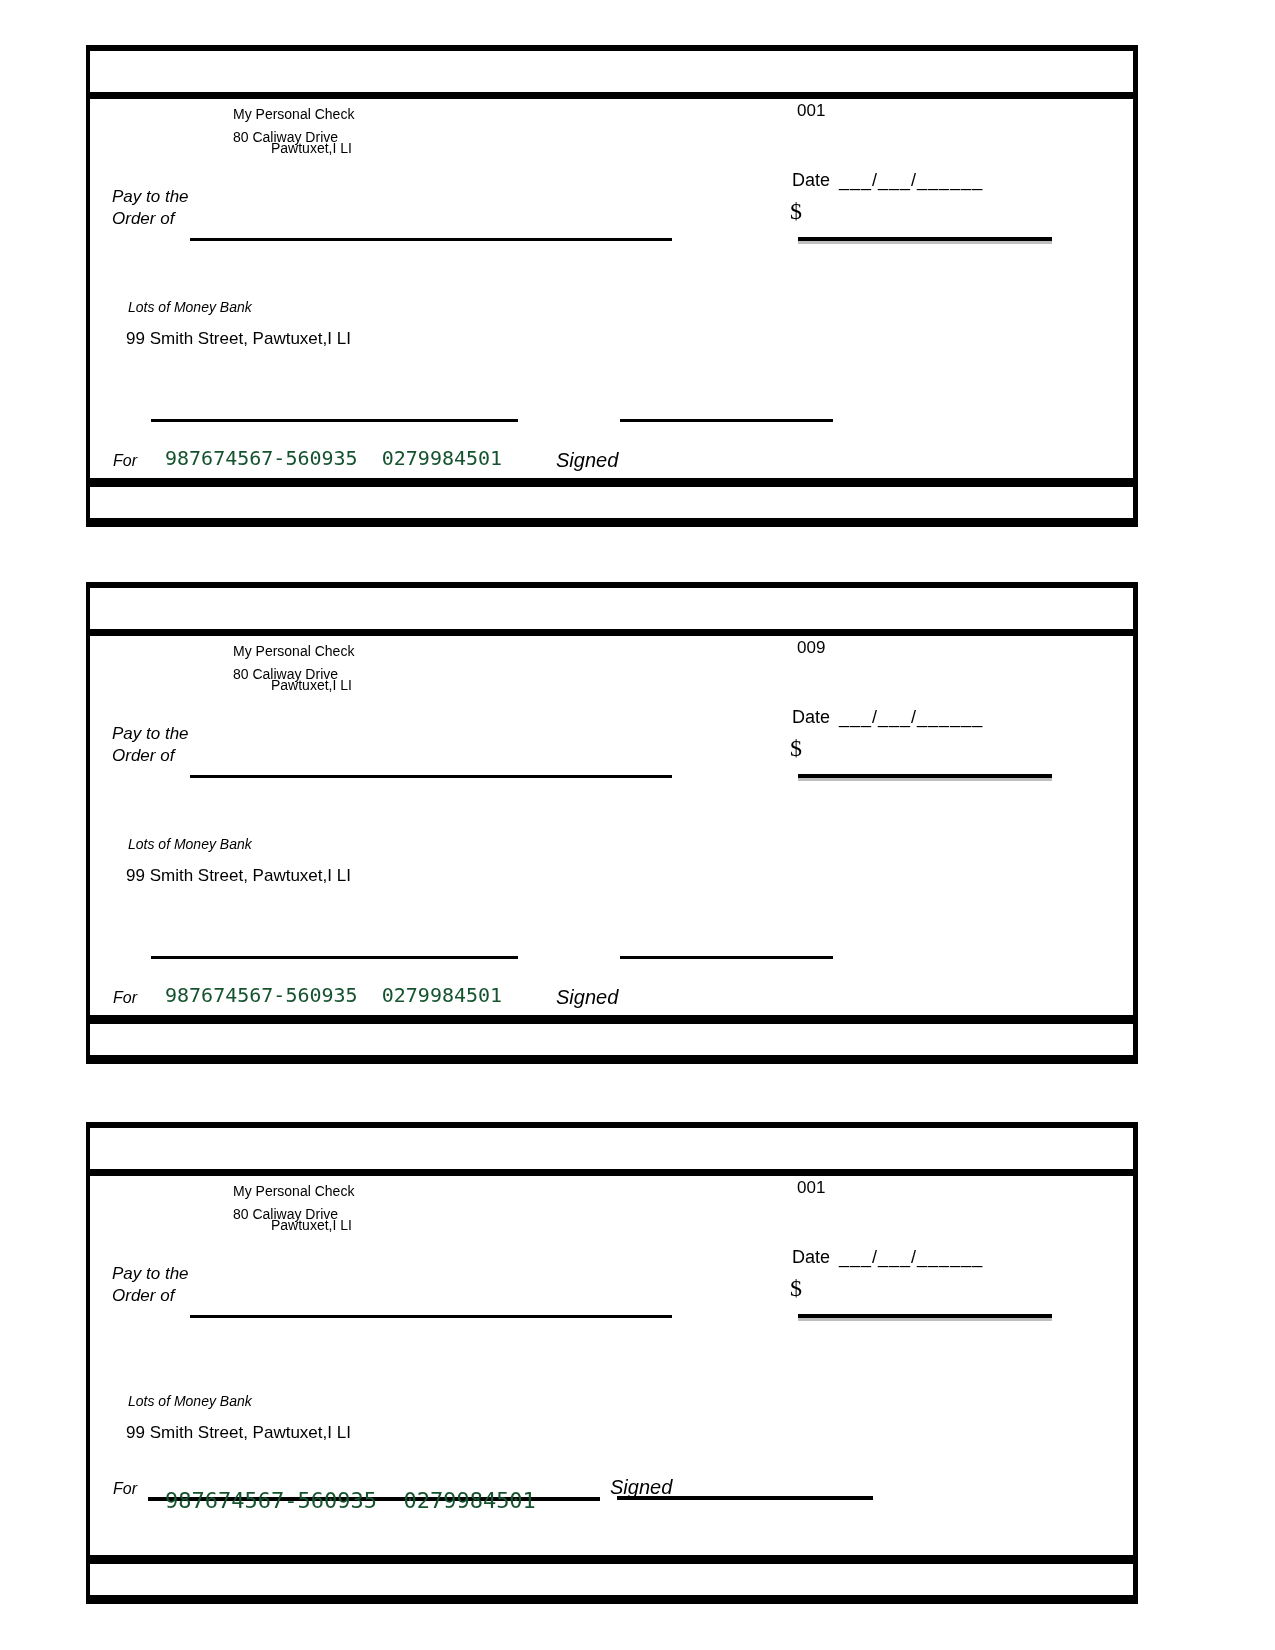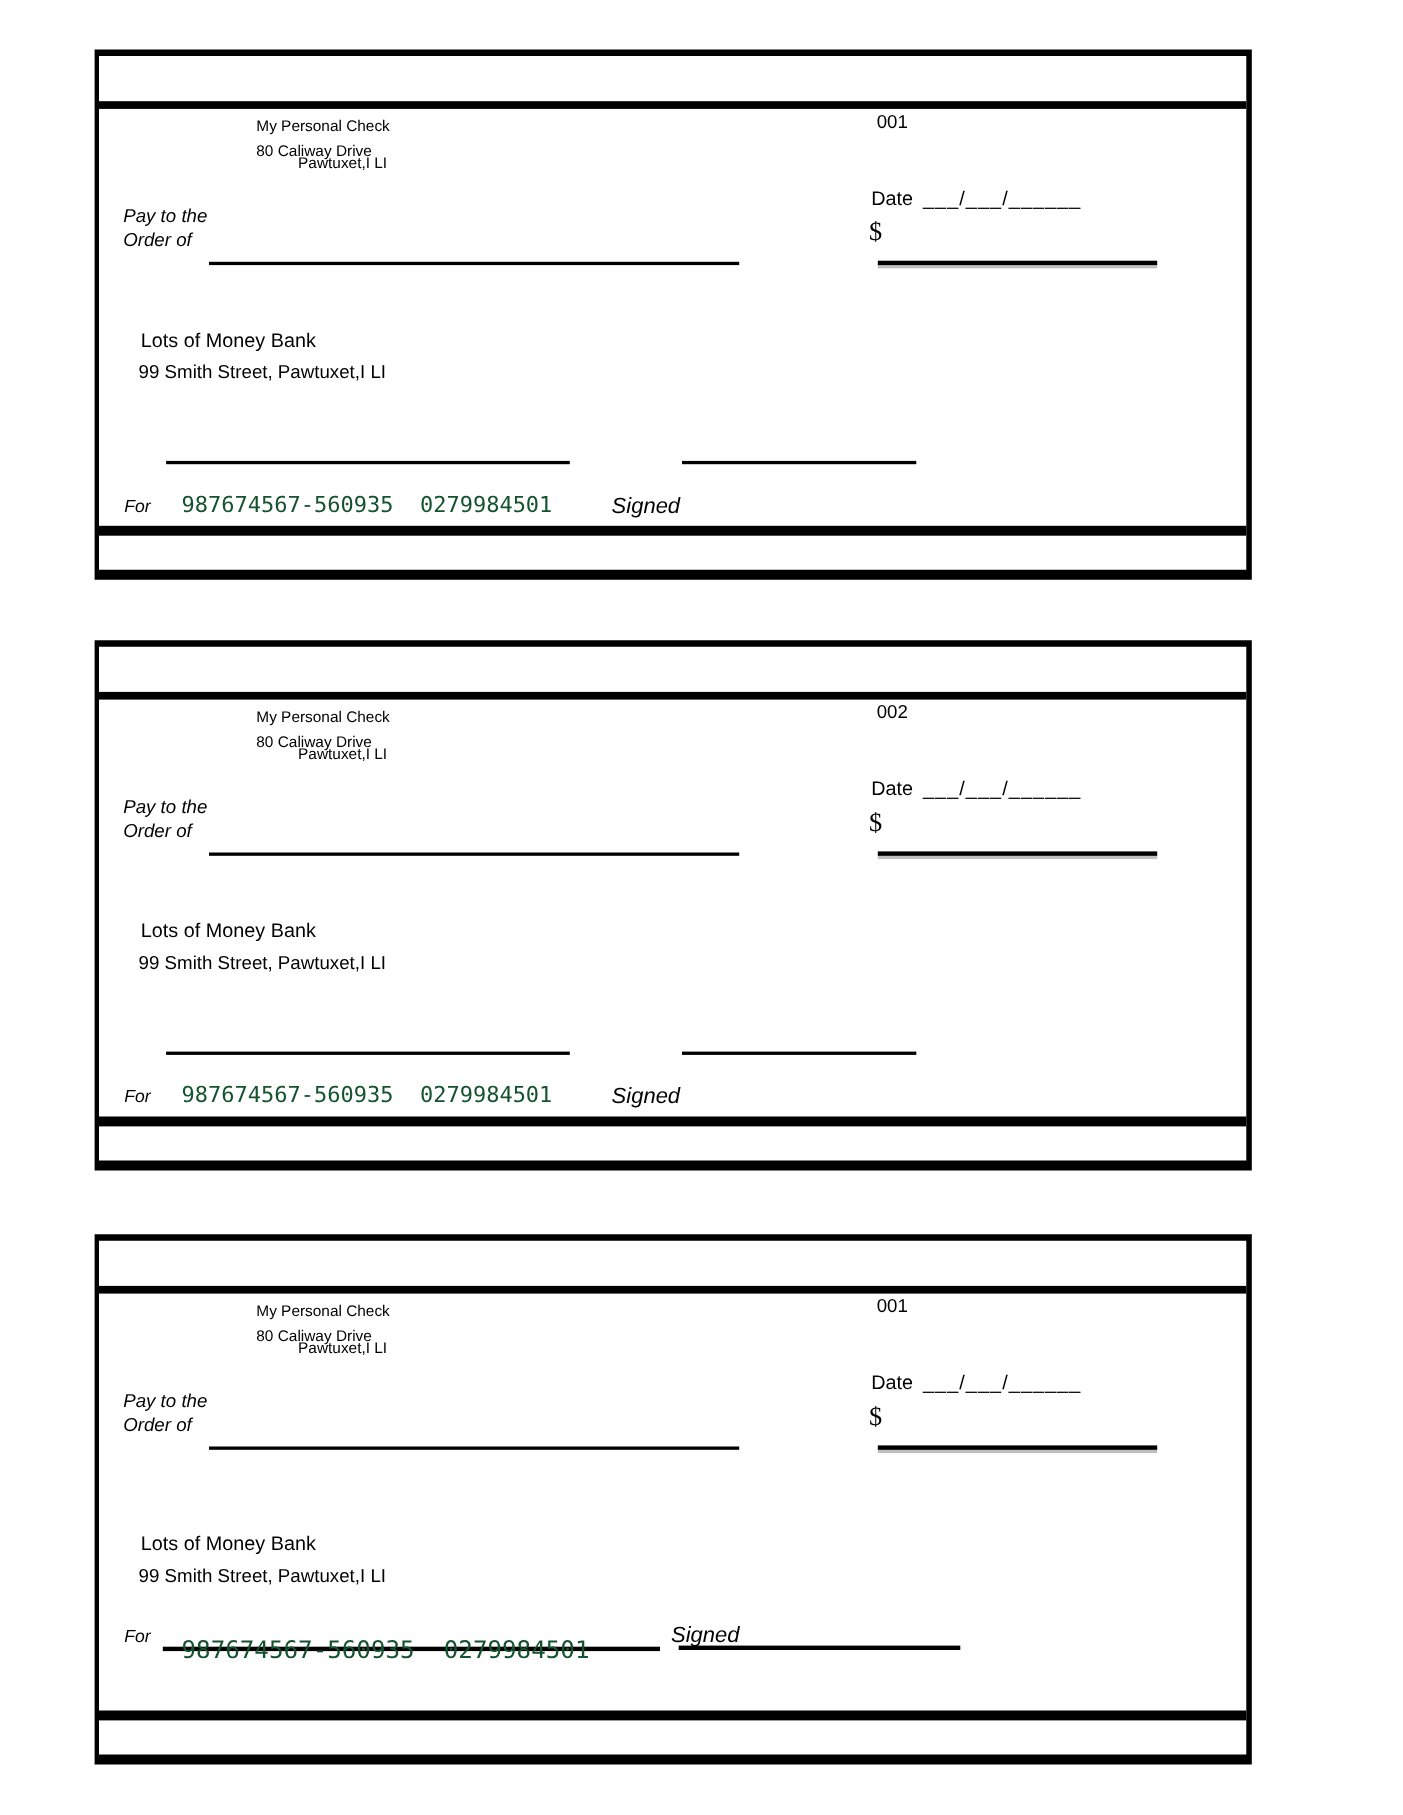--- a/index.html
+++ b/index.html
@@ -44,21 +44,21 @@
   .payto2 { left: 22px; top: 158px; font-size: 17px; font-style: italic; }
 
   .line { position: absolute; background: #000000; }
   .payee-line  { left: 100px; top: 187px; width: 482px; height: 3px; }
   .amount-line { left: 708px; top: 186px; width: 254px; height: 4px;
                  box-shadow: 0 3px 0 rgba(0,0,0,0.25); }
 
   .dollar { left: 700px; top: 147px; font-size: 24px;
             font-family: "Liberation Serif", serif; }
 
-  .bank-name { left: 38px; top: 248px; font-size: 18px; }
+  .bank-name { left: 38px; top: 248px; font-size: 14px; font-style: italic; }
   .bank-addr { left: 36px; top: 278px; font-size: 17px; }
   .c3 .bank-name { top: 265px; }
   .c3 .bank-addr { top: 295px; }
 
   .memo-line { left: 61px;  top: 368px; width: 367px; height: 3px; }
   .sig-line  { left: 530px; top: 368px; width: 213px; height: 3px; }
 
   .for-label    { left: 23px;  top: 401px; font-size: 16px; font-style: italic; }
   .micr         { left: 75px;  top: 395px; font-size: 20px;
                   font-family: "DejaVu Sans Mono", monospace;
@@ -108,21 +108,21 @@
   <div class="bar bar-bottom"></div>
 </div>
 
 <div class="check c2">
   <div class="bar bar-top"></div>
 
   <div class="t payer-name">My Personal Check</div>
   <div class="t payer-addr1">80 Caliway Drive</div>
   <div class="t payer-addr2">Pawtuxet,I LI</div>
 
-  <div class="t check-number">002</div>
+  <div class="t check-number">009</div>
 
   <div class="t date-row">
     <span>Date</span><span class="date-blank">___/___/______</span>
   </div>
 
   <div class="t payto1">Pay to the</div>
   <div class="t payto2">Order of</div>
   <div class="line payee-line"></div>
 
   <div class="t dollar">$</div>

